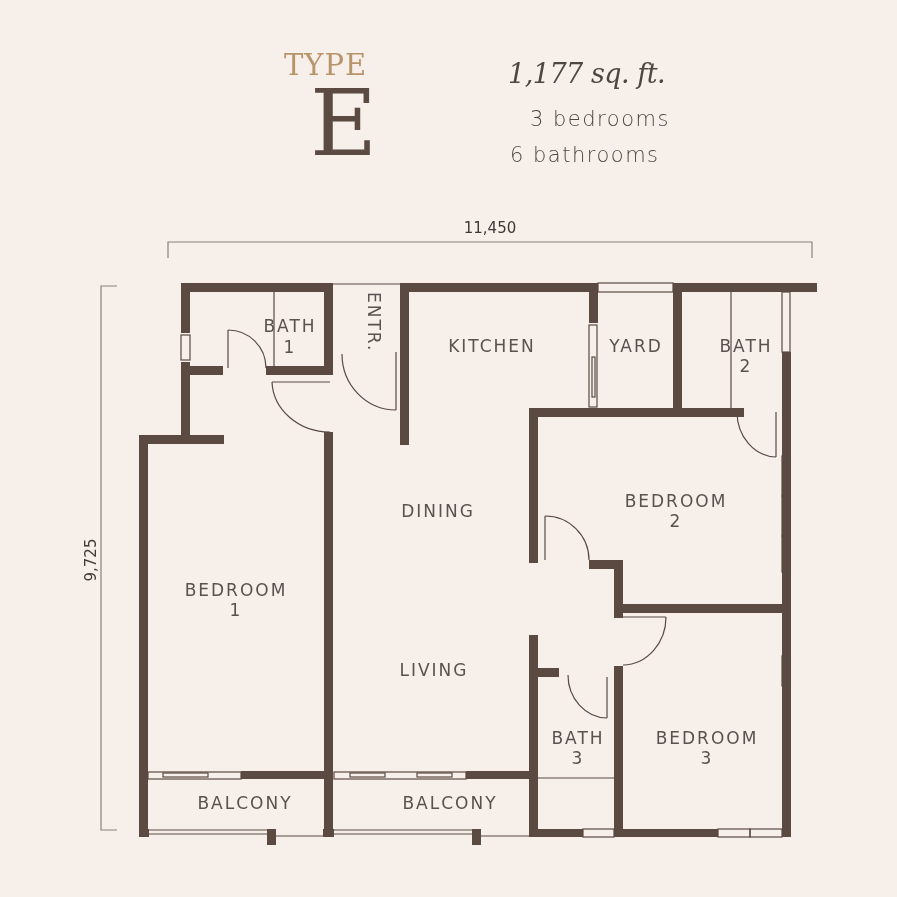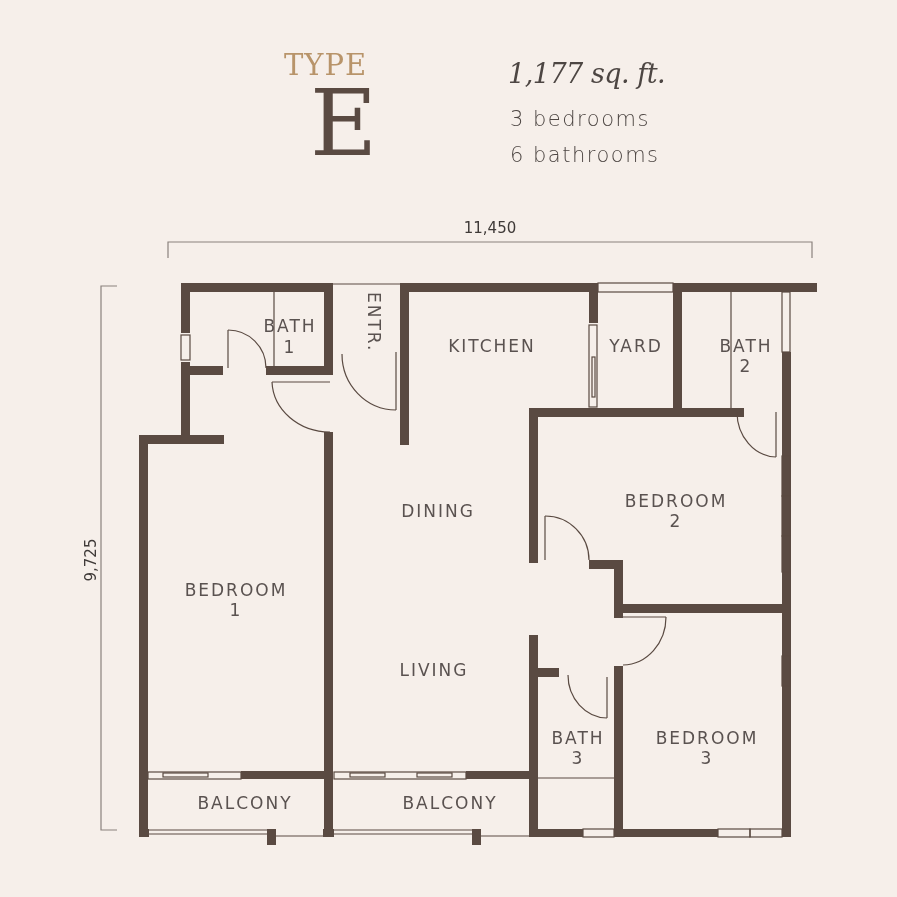--- a/index.html
+++ b/index.html
@@ -1,21 +1,21 @@
 <!DOCTYPE html>
 <html><head>
   <meta charset="utf-8">
   <style>
     html, body { margin:0; padding:0; }
     body { width:897px; height:897px; background:#f6efea; position:relative; overflow:hidden; font-family:"DejaVu Sans", sans-serif; }
     .type-label { position:absolute; left:284px; top:48px; font-family:"DejaVu Serif", serif; font-size:29px; letter-spacing:1px; color:#b8946a; }
     .type-letter { position:absolute; left:310px; top:78px; font-family:"DejaVu Serif", serif; font-size:92px; line-height:1; color:#5a4a42; }
     .area { position:absolute; left:508px; top:58px; font-family:"DejaVu Serif", serif; font-style:italic; font-size:27px; color:#4d4643; letter-spacing:-0.5px;text-align:right; }
     .spec { position:absolute; left:510px; font-size:21px; letter-spacing:1.5px; color:#4d4643; font-weight:300; }
-    .spec1 { top:107px; }
+    .spec1 { top:107px;margin-left:20px; }
     .spec2 { top:143px; }
     svg { position:absolute; left:0; top:0; }
     .lbl { font-family:"DejaVu Sans", sans-serif; font-size:17px; letter-spacing:2px; fill:#5a5250; text-anchor:middle; }
     .dim { font-family:"DejaVu Sans", sans-serif; font-size:15px; fill:#3f3a38; text-anchor:middle; }
   </style>
 </head>
 <body>
 
 <div class="type-label">TYPE</div>
 <div class="type-letter">E</div>

